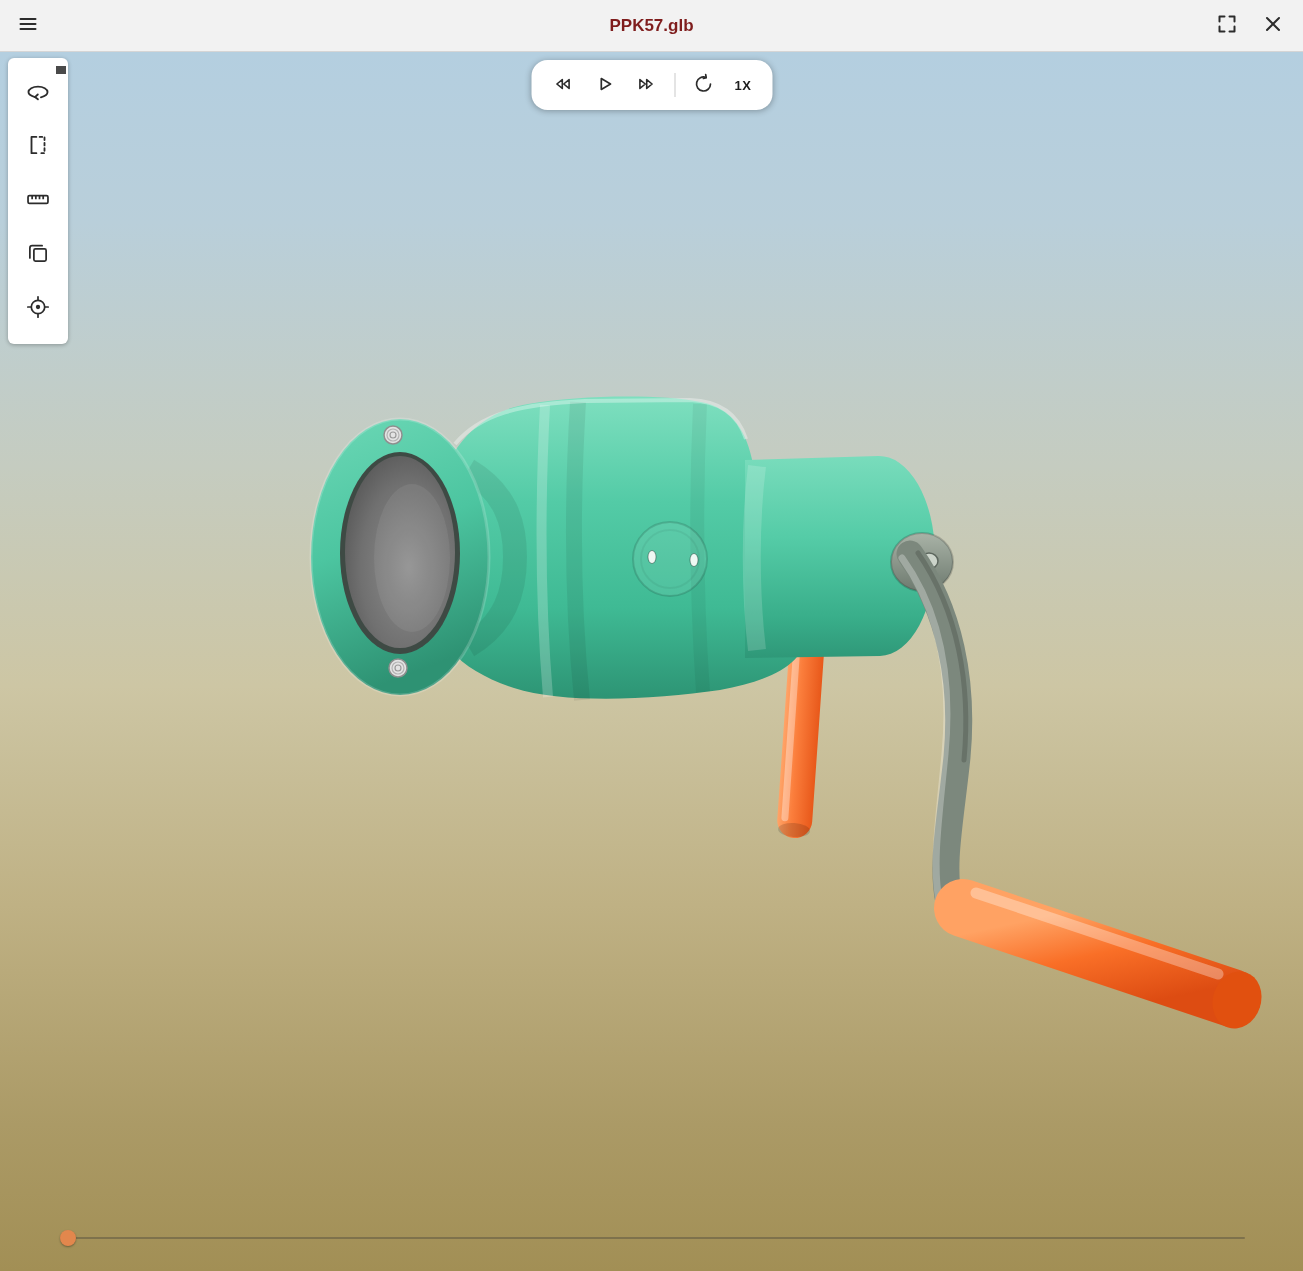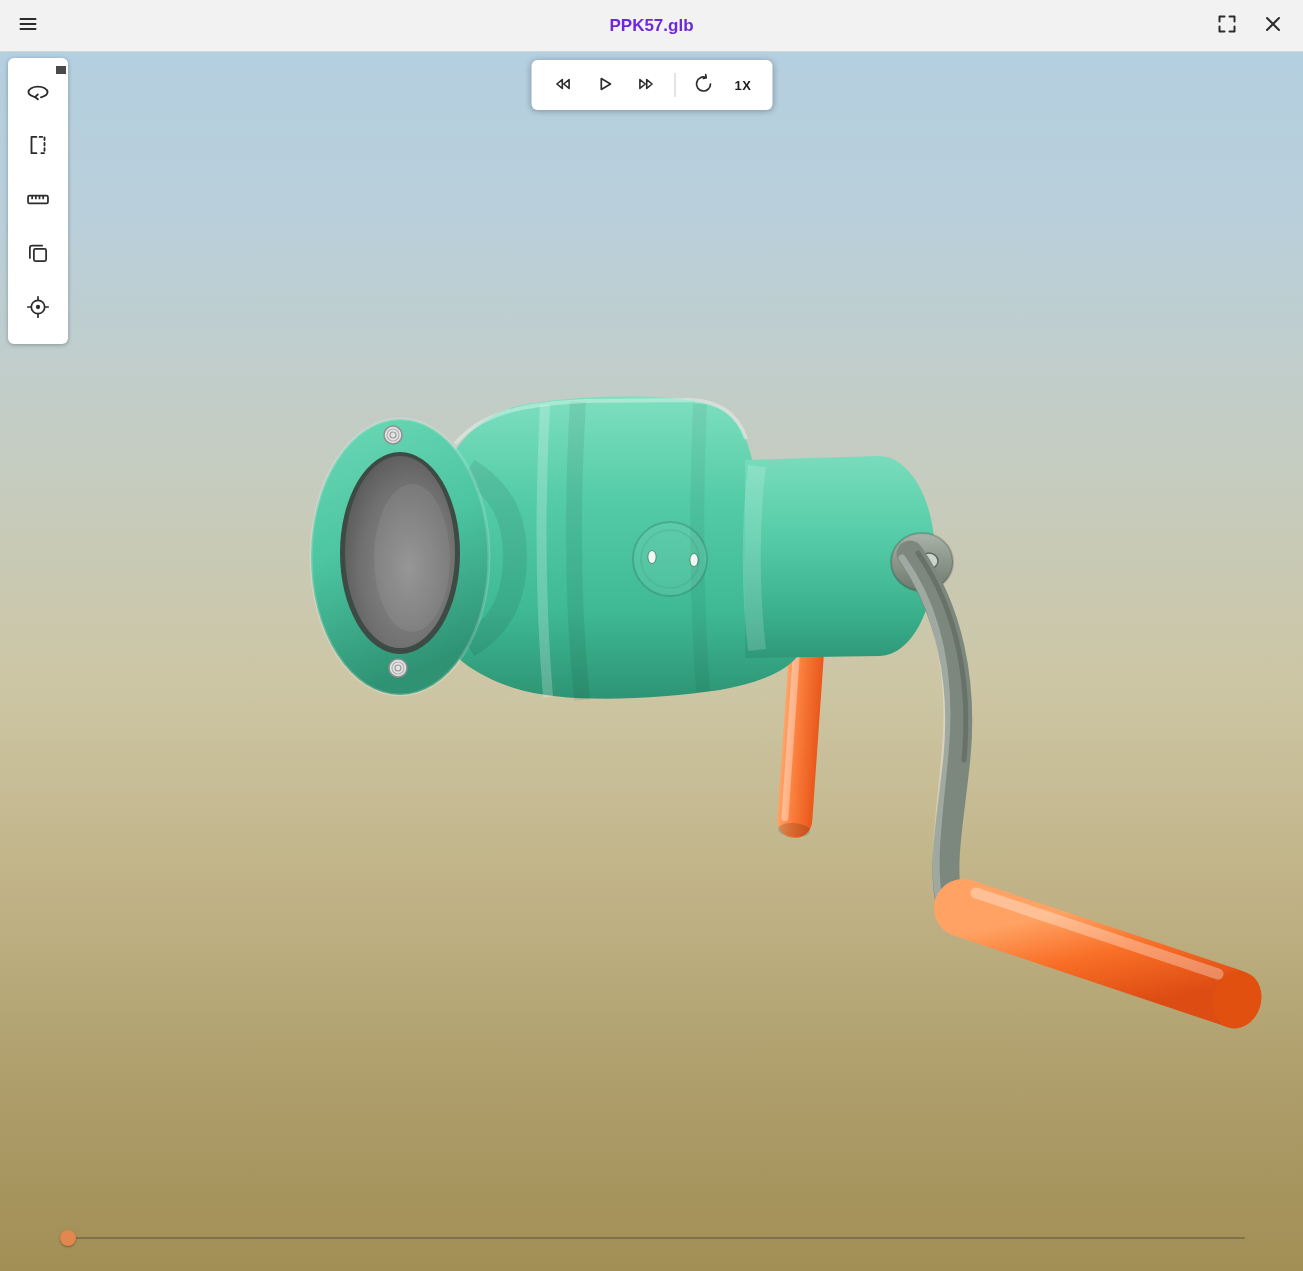--- a/index.html
+++ b/index.html
@@ -1,39 +1,39 @@
 <!DOCTYPE html>
 <html><head>
 <meta charset="utf-8">
 <style>
   html,body{margin:0;padding:0;}
   body{width:1303px;height:1271px;overflow:hidden;font-family:"Liberation Sans",sans-serif;background:#fff;}
   .window{width:100%;height:100%;display:flex;flex-direction:column;}
 
   
   .titlebar{height:52px;flex:0 0 52px;background:#f2f2f2;border-bottom:1px solid #d5d5d5;display:flex;align-items:center;justify-content:space-between;position:relative;box-sizing:border-box;z-index:5;}
-  .titlebar .title{position:absolute;left:50%;transform:translateX(-50%);font-size:17px;font-weight:700;color:#6d28d9;white-space:nowrap;}
+  .titlebar .title{position:absolute;left:50%;transform:translateX(-50%);font-size:17px;font-weight:700;color:#7f1d1d;white-space:nowrap;}
   .tb-left{display:flex;align-items:center;padding-left:10px;}
   .tb-right{display:flex;align-items:center;gap:10px;padding-right:12px;}
   .icon-btn{width:36px;height:36px;display:flex;align-items:center;justify-content:center;background:transparent;border:none;padding:0;cursor:pointer;border-radius:4px;}
 
   
   .canvas{position:relative;flex:1;overflow:hidden;cursor:grab;
     background:linear-gradient(180deg,#b4cfe0 0%,#b9cfda 14%,#c5ccc0 34%,#cdc6a4 52%,#bfb184 70%,#ab9a66 88%,#a28f55 100%);}
   .model-svg{position:absolute;inset:0;width:100%;height:100%;display:block;}
 
   
   .side-toolbar{position:absolute;left:8px;top:6px;width:60px;background:#ffffff;border-radius:6px;
     box-shadow:0 1px 4px rgba(0,0,0,.28);display:flex;flex-direction:column;align-items:center;
     padding:14px 0 16px;gap:14px;z-index:3;}
   .tool-btn{width:40px;height:40px;display:flex;align-items:center;justify-content:center;background:transparent;border:none;cursor:pointer;border-radius:4px;padding:0;}
   .panel-badge{position:absolute;top:8px;right:2px;width:10px;height:8px;background:#4a4a4a;}
 
   
-  .playback-bar{position:absolute;top:8px;left:50%;transform:translateX(-50%);height:50px;background:#fff;border-radius:6px;
+  .playback-bar{position:absolute;top:8px;left:50%;transform:translateX(-50%);height:50px;background:#fff;border-radius:16px;
     box-shadow:0 1px 6px rgba(0,0,0,.3);display:flex;align-items:center;padding:0 12px;gap:4px;z-index:3;}
   .pb-btn{width:38px;height:38px;display:flex;align-items:center;justify-content:center;background:transparent;border:none;cursor:pointer;border-radius:4px;padding:0;}
   .pb-divider{width:1px;height:24px;background:#c9c9c9;margin:0 5px;}
   .pb-speed{font-size:13px;font-weight:700;color:#1e1e1e;letter-spacing:.5px;width:34px;text-align:center;}
 
   
   .timeline{position:absolute;left:60px;right:58px;bottom:25px;height:16px;z-index:3;cursor:pointer;}
   .timeline-track{position:absolute;left:0;right:0;top:7px;height:2px;background:rgba(88,82,64,.5);border-radius:1px;}
   .timeline-handle{position:absolute;top:0;left:0;width:16px;height:16px;border-radius:50%;background:#e2874d;box-shadow:0 1px 2px rgba(0,0,0,.35);cursor:ew-resize;}
 </style>

